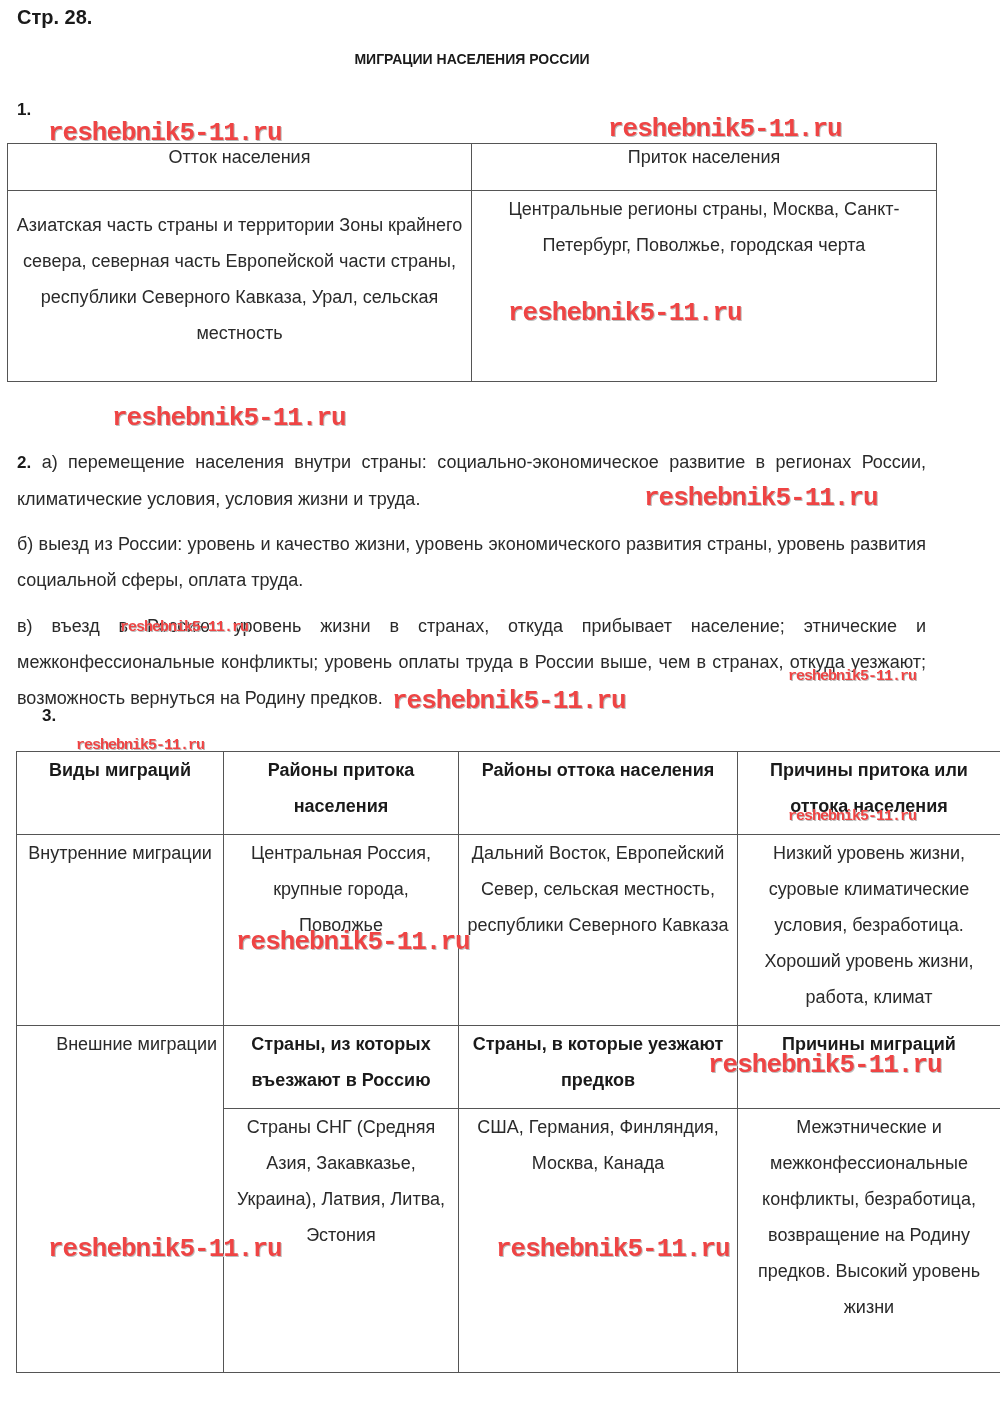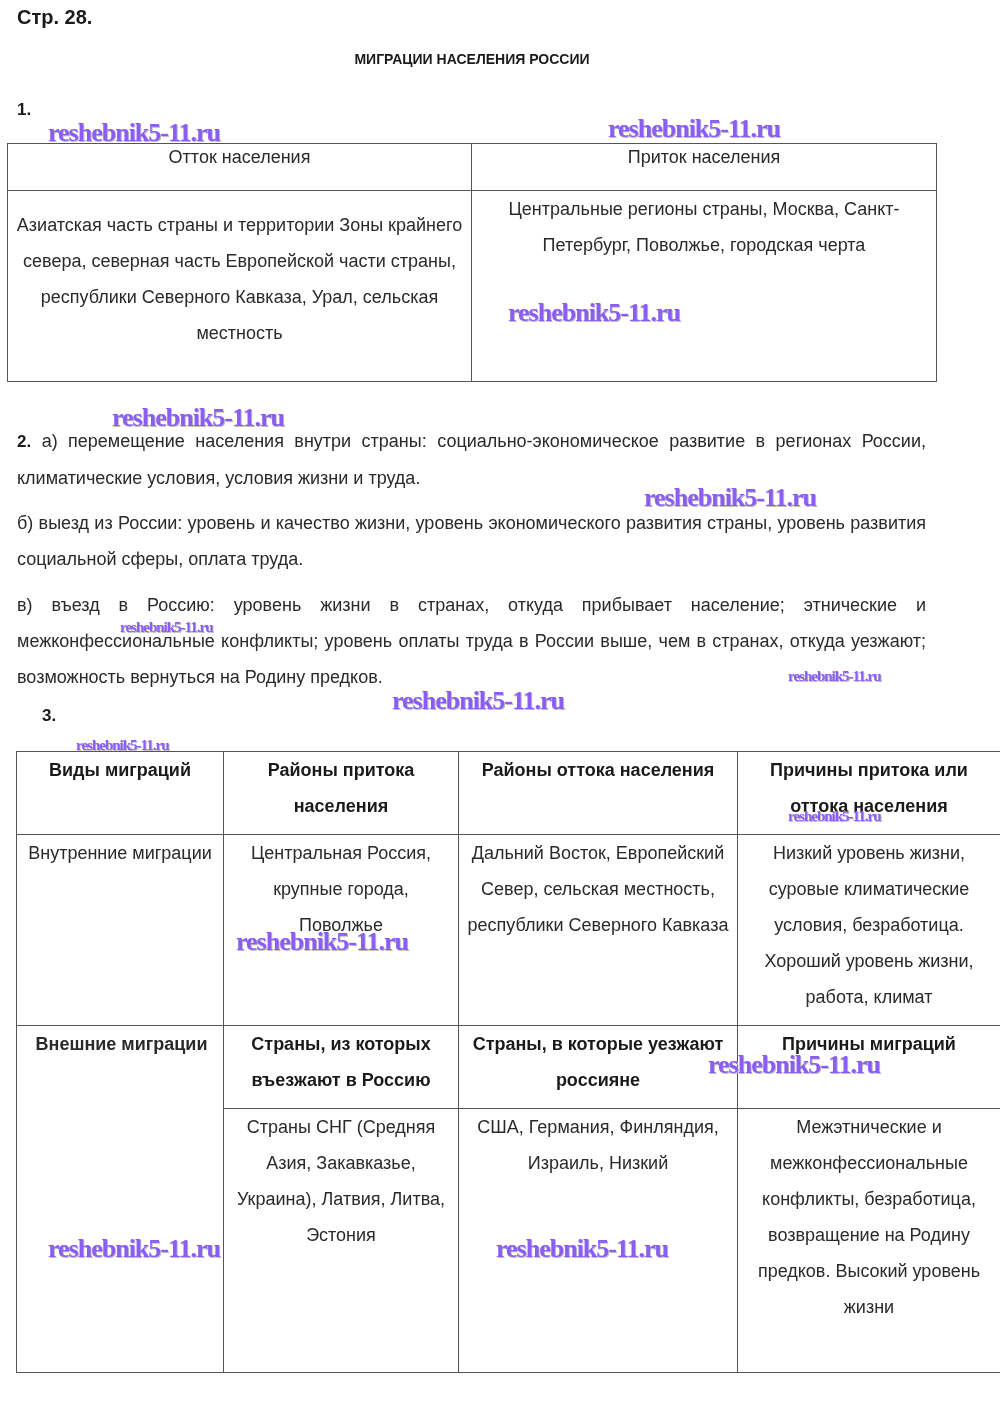--- a/index.html
+++ b/index.html
@@ -7,22 +7,22 @@
     width: 1000px; height: 1417px; position: relative; overflow: hidden;
     font-family: "Liberation Sans", sans-serif; color: #222222;
   }
   .abs { position: absolute; }
   .page-ref { left: 17px; top: 6px; font-size: 20px; font-weight: bold; color: #1a1a1a; }
   .title { left: 0; width: 944px; top: 51px; text-align: center; font-size: 14px; font-weight: bold; color: #1a1a1a; }
   .num { font-size: 17px; font-weight: bold; color: #1a1a1a; }
   table.t { position: absolute; border-collapse: collapse; table-layout: fixed; }
   table.t td { border: 1px solid #555555; vertical-align: top; text-align: center; font-size: 18px; line-height: 36px; padding: 0 6px; color: #2a2a2a; }
   table.t td.h { font-weight: bold; color: #1a1a1a; }
-  .para { position: absolute; left: 17px; width: 909px; font-size: 18px; line-height: 36px; text-align: justify; color: #2a2a2a; }
-  .wm { position: absolute; font-family: Liberation Serif, serif; font-weight: bold; color: #8b5cf6; letter-spacing: -1px; white-space: nowrap; text-shadow: 1px 1px 0 #bdbdbd; }
+  .para { position: absolute; left: 17px; width: 909px; font-size: 18px; line-height: 36px; text-align: justify; color: #2a2a2a; margin-top: 21px; }
+  .wm { position: absolute; font-family: Liberation Mono, monospace; font-weight: bold; color: #ef4444; letter-spacing: -1px; white-space: nowrap; text-shadow: 1px 1px 0 #bdbdbd; }
   .wm.big { font-size: 26px; }
   .wm.small { font-size: 15px; }
 </style>
 </head>
 <body>
 
 <div class="abs page-ref">Стр. 28.</div>
 <div class="abs title">МИГРАЦИИ НАСЕЛЕНИЯ РОССИИ</div>
 
 <div class="abs num" style="left:17px; top:100px;">1.</div>
@@ -62,28 +62,28 @@
     <td class="h">Районы оттока населения</td>
     <td class="h">Причины притока или оттока населения</td>
   </tr>
   <tr style="height:191px;">
     <td>Внутренние миграции</td>
     <td>Центральная Россия, крупные города, Поволжье</td>
     <td>Дальний Восток, Европейский Север, сельская местность, республики Северного Кавказа</td>
     <td>Низкий уровень жизни, суровые климатические условия, безработица. Хороший уровень жизни, работа, климат</td>
   </tr>
   <tr style="height:83px;">
-    <td rowspan="2" style="text-align:center; padding-left:9px;font-weight:bold;">Внешние миграции</td>
+    <td rowspan="2" style="text-align:right; padding-left:9px;">Внешние миграции</td>
     <td class="h">Страны, из которых въезжают в Россию</td>
-    <td class="h">Страны, в которые уезжают россияне</td>
+    <td class="h">Страны, в которые уезжают предков</td>
     <td class="h">Причины миграций</td>
   </tr>
   <tr style="height:264px;">
     <td>Страны СНГ (Средняя Азия, Закавказье, Украина), Латвия, Литва, Эстония</td>
-    <td>США, Германия, Финляндия, Израиль, Низкий</td>
+    <td>США, Германия, Финляндия, Москва, Канада</td>
     <td>Межэтнические и межконфессиональные конфликты, безработица, возвращение на Родину предков. Высокий уровень жизни</td>
   </tr>
 </tbody>
   </table>
 
 <div class="wm big" style="left:48px; top:118px;">reshebnik5-11.ru</div>
 <div class="wm big" style="left:608px; top:114px;">reshebnik5-11.ru</div>
 <div class="wm big" style="left:508px; top:298px;">reshebnik5-11.ru</div>
 <div class="wm big" style="left:112px; top:403px;">reshebnik5-11.ru</div>
 <div class="wm big" style="left:644px; top:483px;">reshebnik5-11.ru</div>

